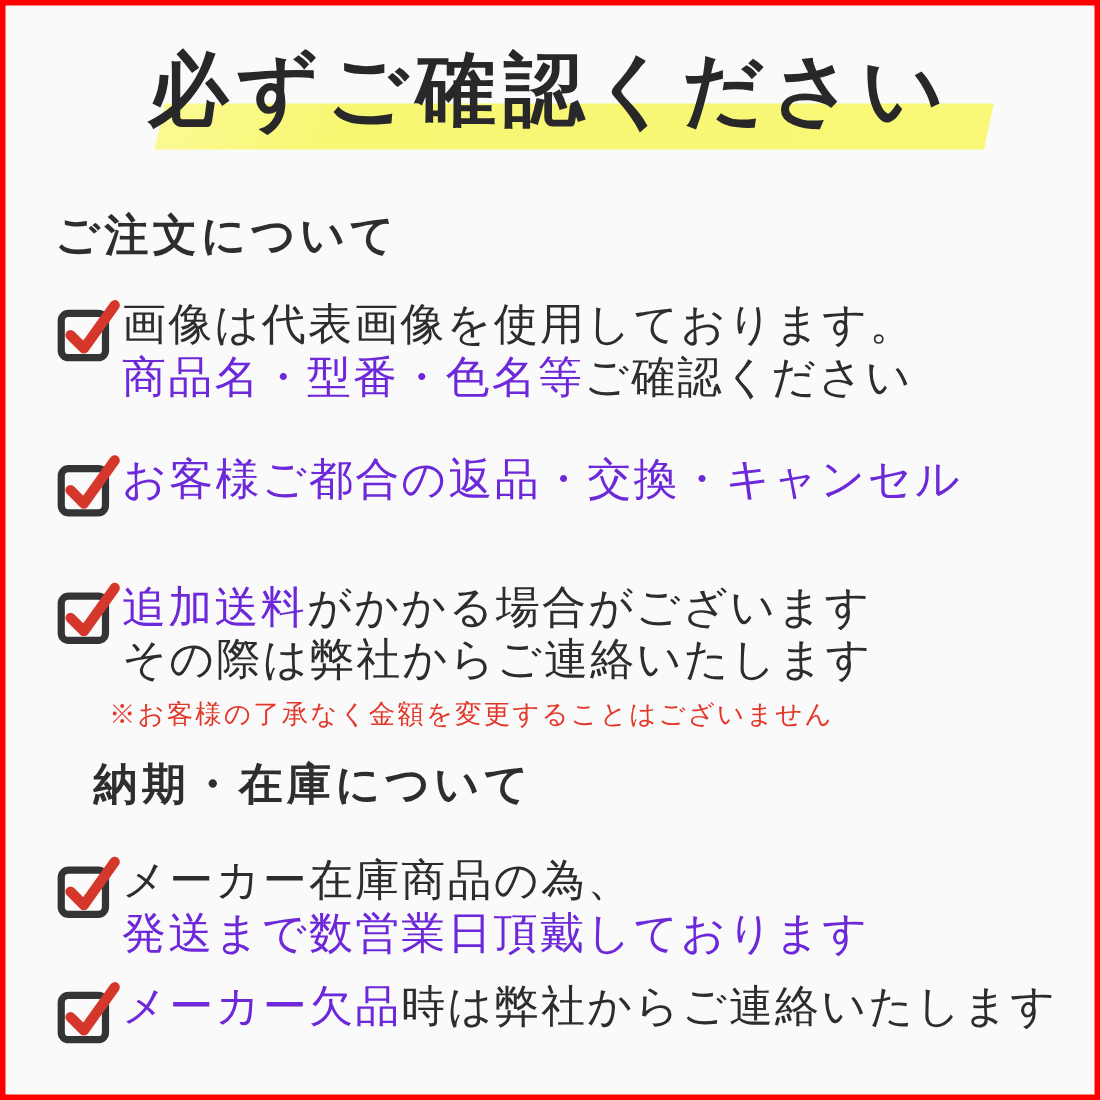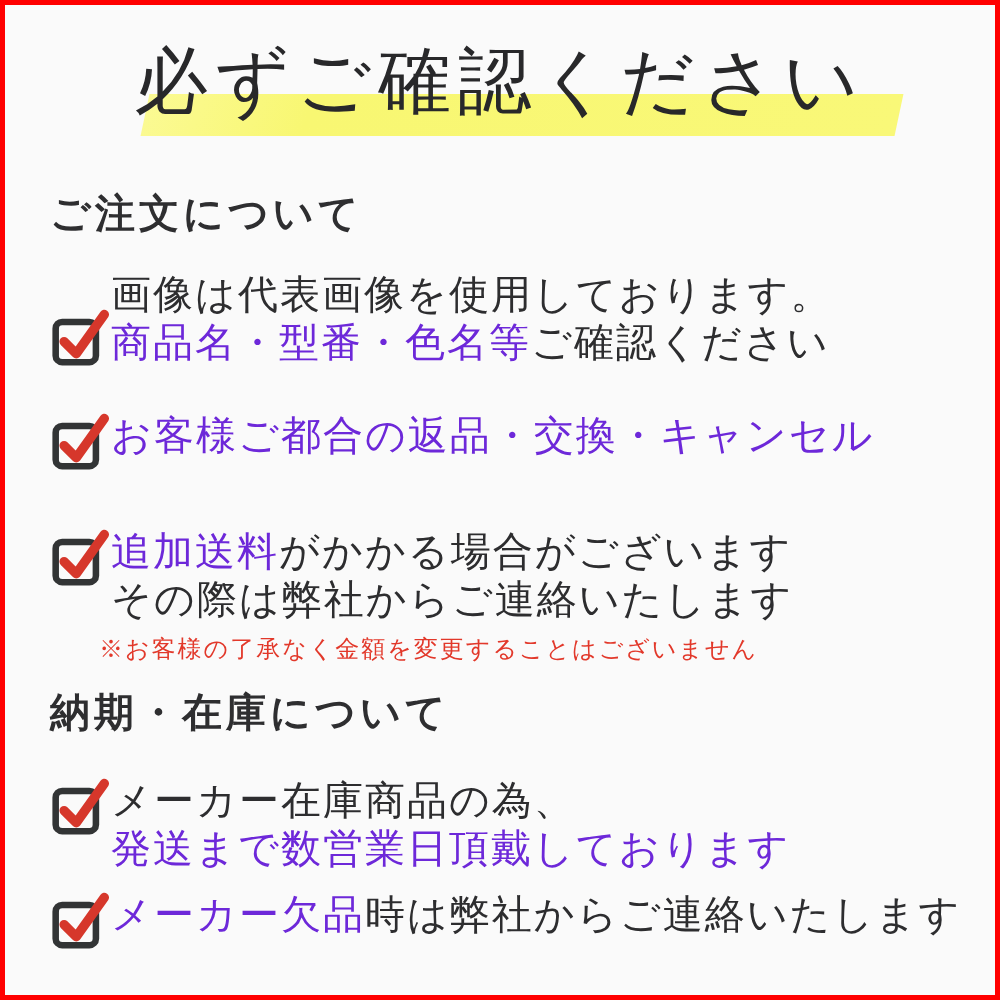--- a/index.html
+++ b/index.html
@@ -22,41 +22,41 @@
     background:linear-gradient(100deg,#fbfa93 0%,#f8f772 22%,#f9f878 100%);
     transform:skewX(-12deg);
     z-index:1;
   }
   .page-title{
     position:absolute;
     left:0;right:0;top:40px;
     margin:0;
     text-align:center;
     font-size:73px;
-    font-weight:400;
+    font-weight:700;
     letter-spacing:7px;
     line-height:1.0;
     color:#28282a;
     z-index:2;
     white-space:nowrap;
   }
   
   .section-heading{
     position:absolute;
     left:45px;
     margin:0;
     font-size:40px;
     font-weight:700;
     letter-spacing:4px;
     line-height:1.0;
     color:#2e2e30;
     white-space:nowrap;
   }
   .heading-order{top:189px;}
-  .heading-stock{top:688px;}
+  .heading-stock{top:688px;margin-left:35px;}
   
   .item{
     position:absolute;
     left:46px;
     display:flex;
     align-items:flex-start;
   }
   .check{
     flex:none;
     width:58px;height:62px;
@@ -64,21 +64,21 @@
     margin-right:2px;
   }
   .itext{
     font-size:40px;
     line-height:48px;
     letter-spacing:2px;
     white-space:nowrap;
     color:#2d2d2f;
   }
   .red{color:#6d28d9;}
-  .item-1{top:266px;align-items:flex-end;}
+  .item-1{top:266px;}
   .item-2{top:407px;}
   .item-3{top:523px;}
   .item-4{top:772px;}
   .item-5{top:886px;}
   
   .note{
     position:absolute;
     left:94px;top:628px;
     margin:0;
     font-size:24px;

